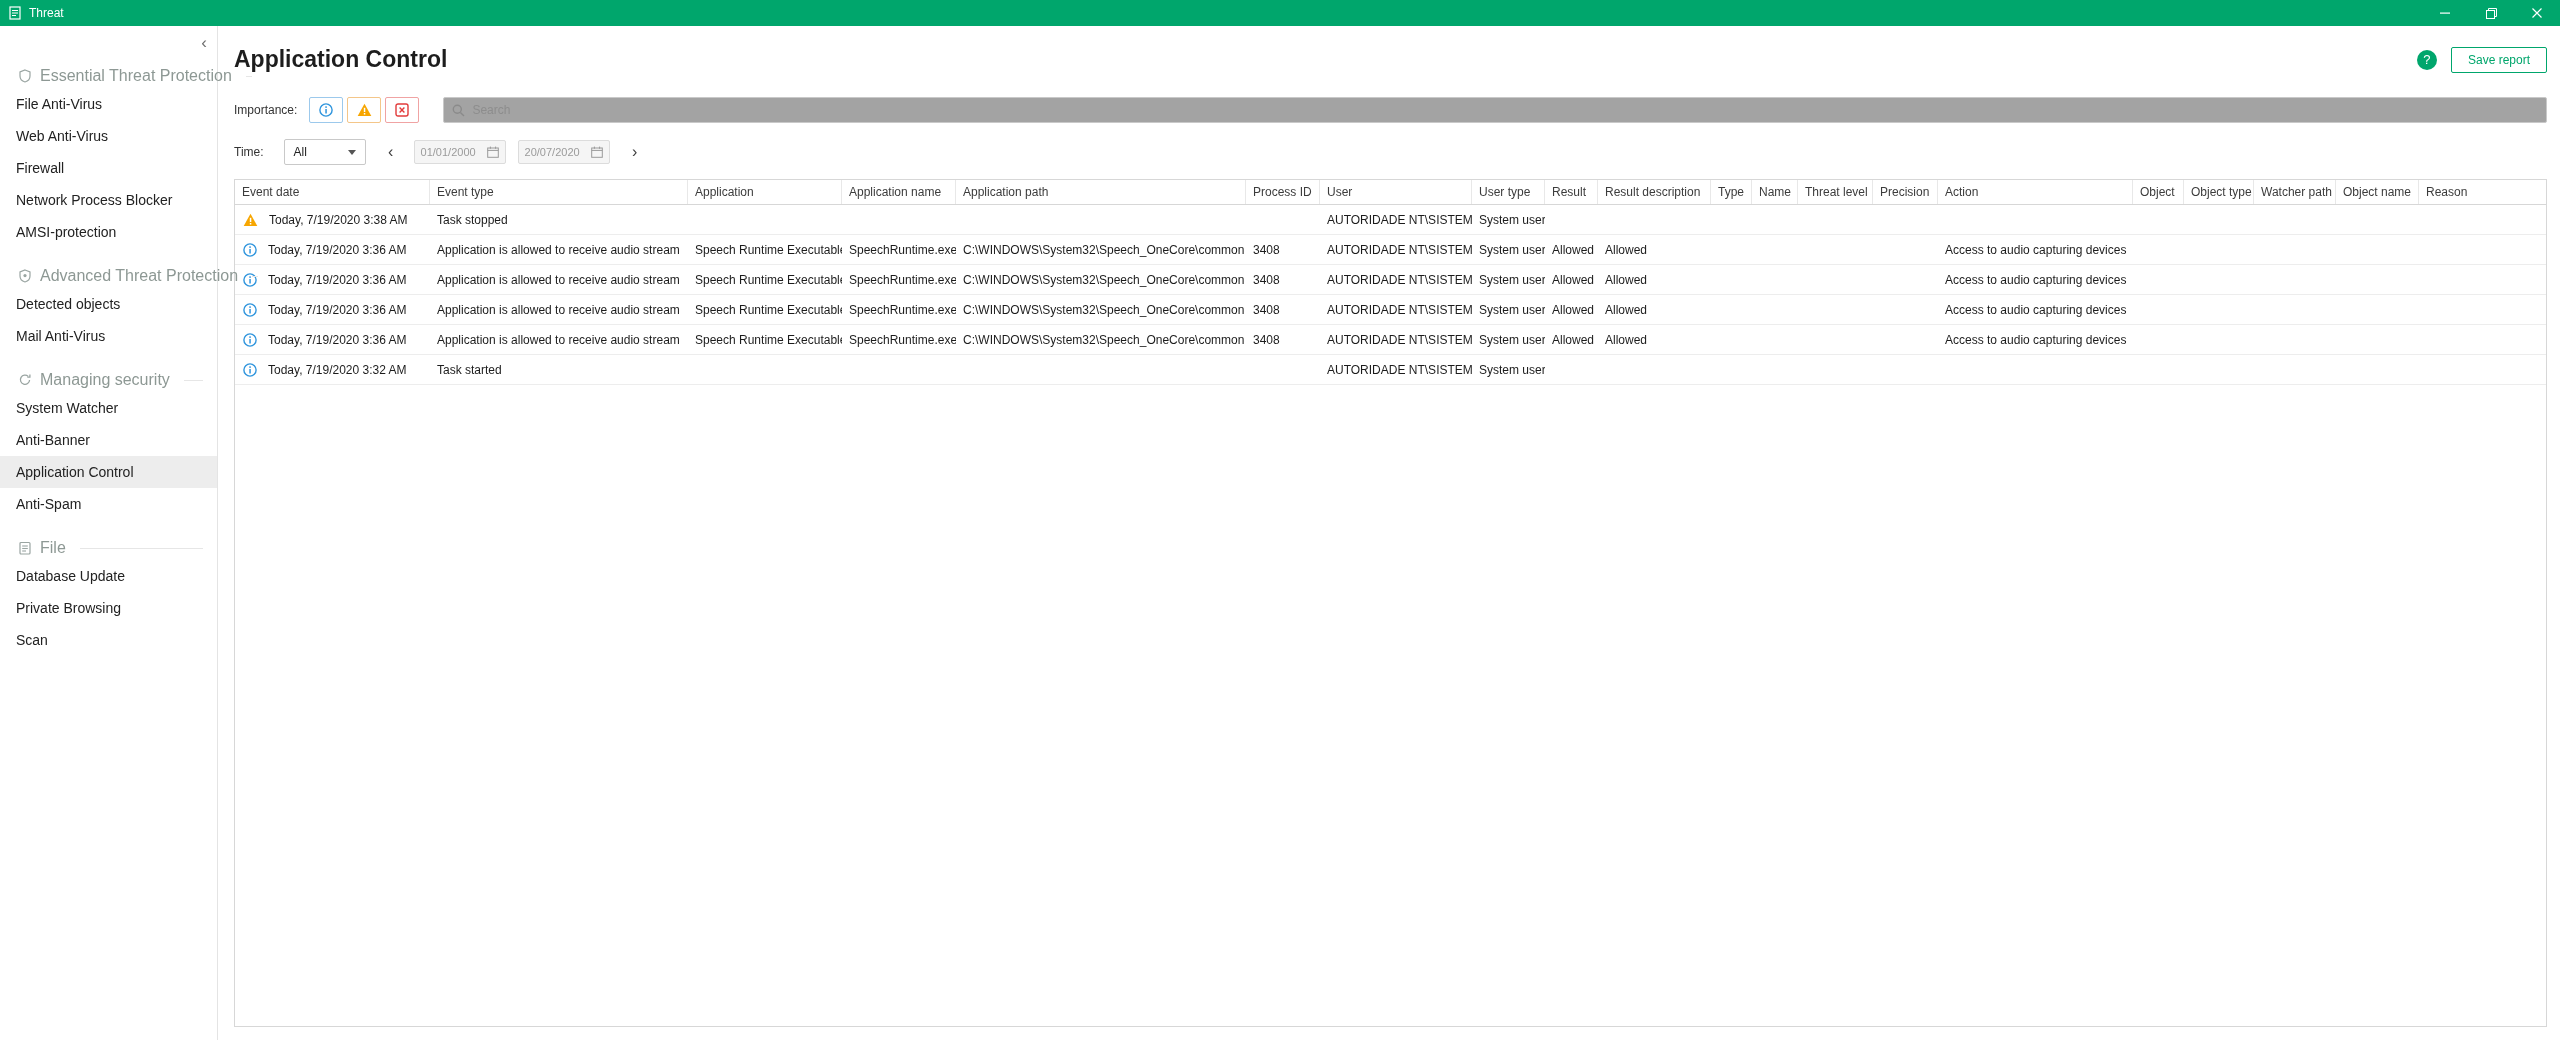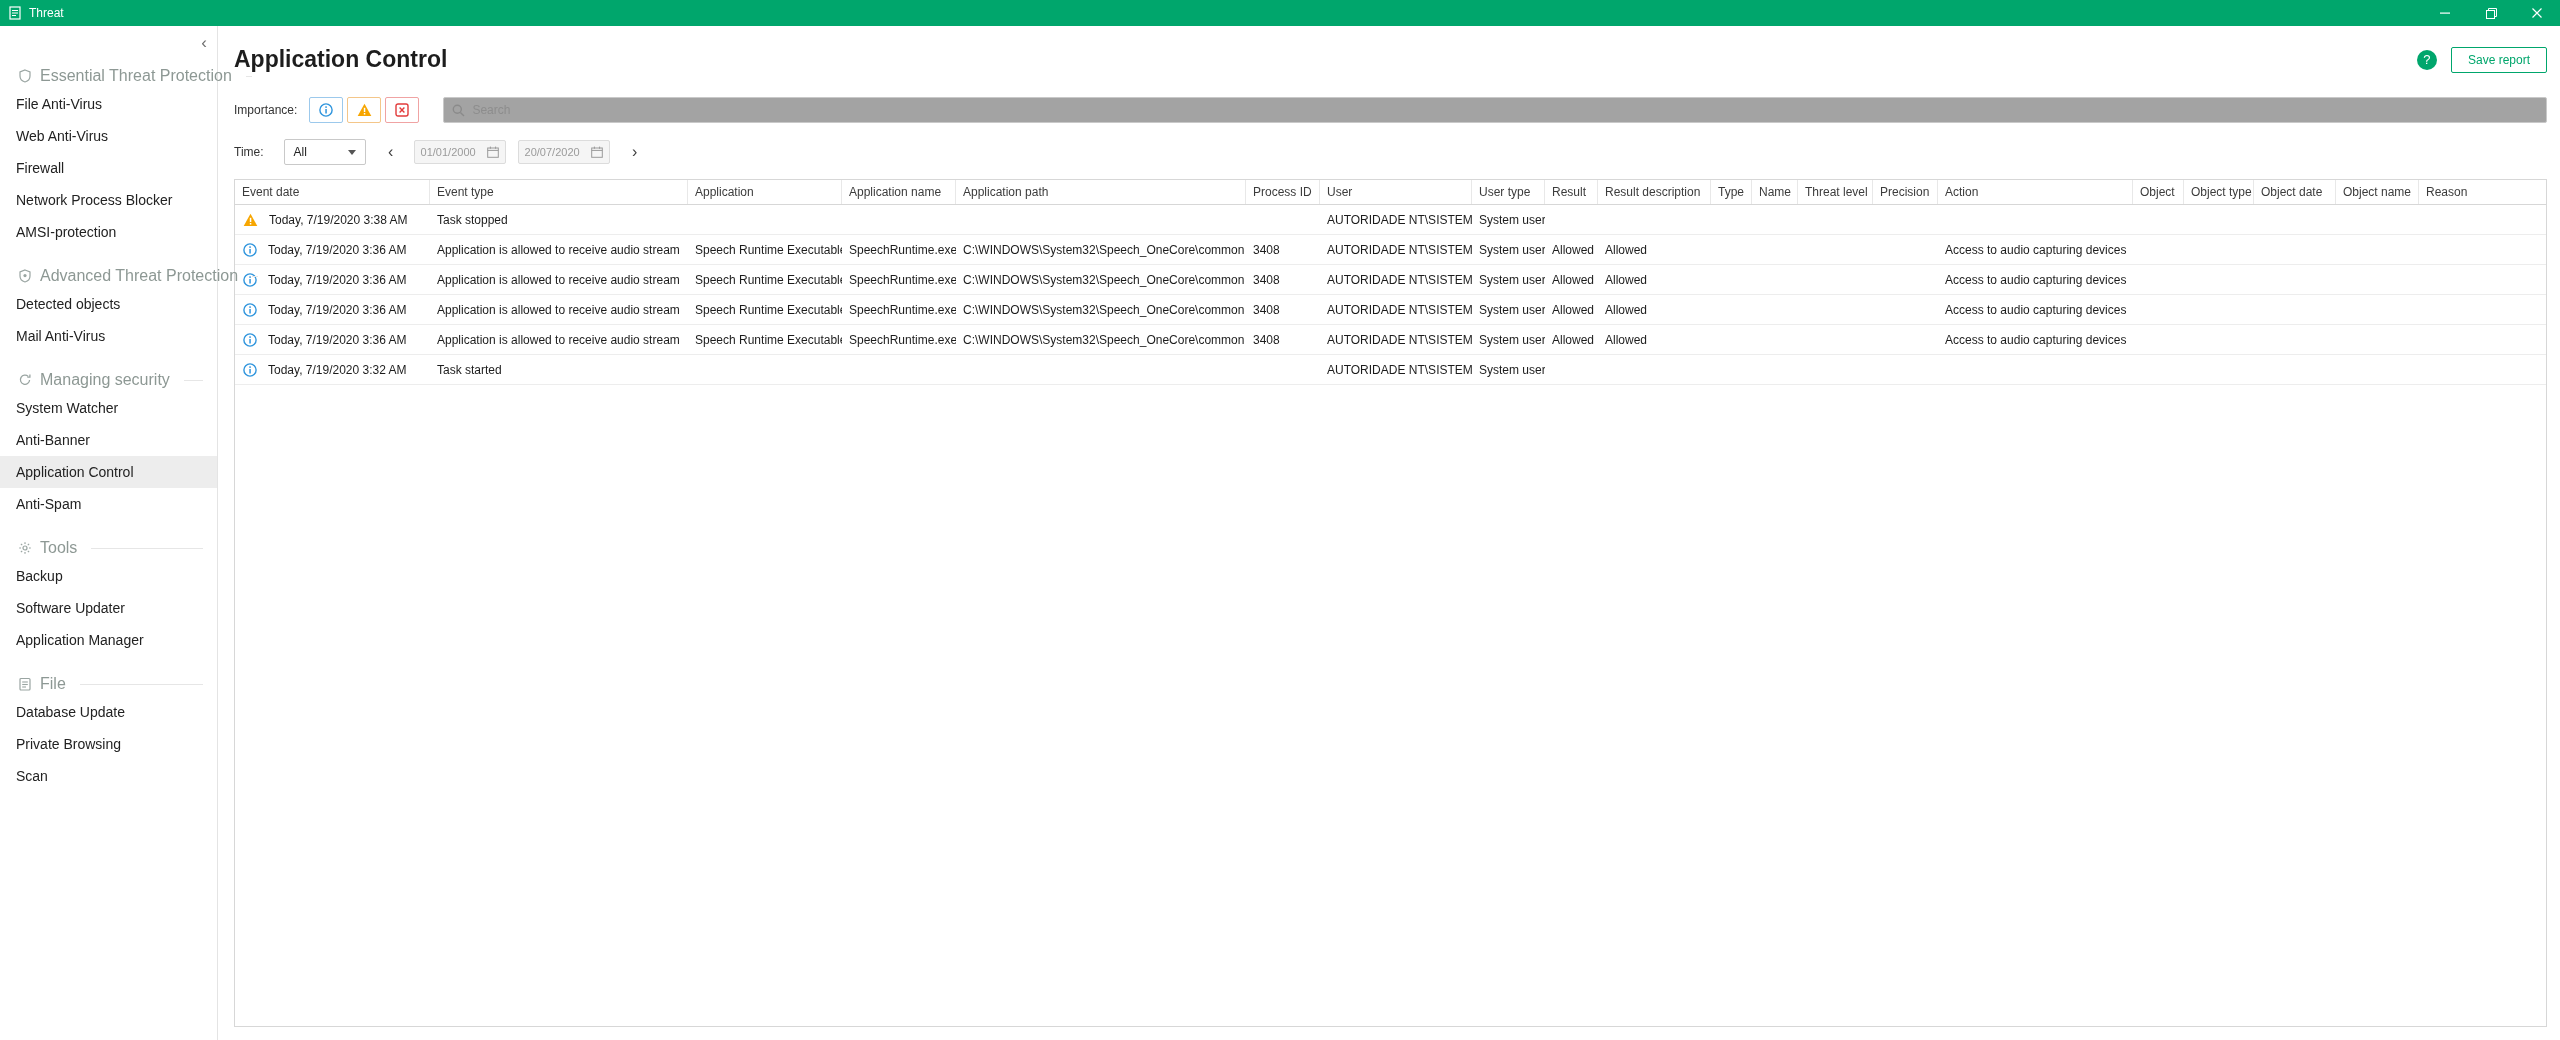--- a/index.html
+++ b/index.html
@@ -150,35 +150,20 @@
                 <path d="M11.9 1.6 V4.2 H9.3" fill="none" stroke="#9aa5a2" stroke-width="1.3"></path>
               </svg>
             </span>
             <span>Managing security</span>
             <span class="rule"></span>
           </div>
           <div class="side-item">System Watcher</div>
           <div class="side-item">Anti-Banner</div>
           <div class="side-item selected">Application Control</div>
           <div class="side-item">Anti-Spam</div>
-        </div>
-        <div class="side-section">
-          <div class="section-head">
-            <span class="section-icon">
-              <svg width="14" height="14" viewBox="0 0 14 14">
-                <circle cx="7" cy="7" r="2" fill="none" stroke="#9aa5a2" stroke-width="1.2"></circle>
-                <path d="M7 1.2 V3 M7 11 V12.8 M1.2 7 H3 M11 7 H12.8 M2.9 2.9 L4.2 4.2 M9.8 9.8 L11.1 11.1 M11.1 2.9 L9.8 4.2 M4.2 9.8 L2.9 11.1" stroke="#9aa5a2" stroke-width="1.2"></path>
-              </svg>
-            </span>
-            <span>Tools</span>
-            <span class="rule"></span>
-          </div>
-          <div class="side-item">Backup</div>
-          <div class="side-item">Software Updater</div>
-          <div class="side-item">Application Manager</div>
         </div>
         <div class="side-section">
           <div class="section-head">
             <span class="section-icon">
               <svg width="14" height="14" viewBox="0 0 14 14">
                 <rect x="2" y="1.5" width="10" height="11.5" rx="1" fill="none" stroke="#9aa5a2" stroke-width="1.2"></rect>
                 <line x1="4.2" y1="5" x2="9.8" y2="5" stroke="#9aa5a2" stroke-width="1.1"></line>
                 <line x1="4.2" y1="7.5" x2="9.8" y2="7.5" stroke="#9aa5a2" stroke-width="1.1"></line>
                 <line x1="4.2" y1="10" x2="8" y2="10" stroke="#9aa5a2" stroke-width="1.1"></line>
               </svg>
@@ -287,21 +272,21 @@
           <div class="th" style="width: 73px;">User type</div>
           <div class="th" style="width: 53px;">Result</div>
           <div class="th" style="width: 113px;">Result description</div>
           <div class="th" style="width: 41px;">Type</div>
           <div class="th" style="width: 46px;">Name</div>
           <div class="th" style="width: 75px;">Threat level</div>
           <div class="th" style="width: 65px;">Precision</div>
           <div class="th" style="width: 195px;">Action</div>
           <div class="th" style="width: 51px;">Object</div>
           <div class="th" style="width: 70px;">Object type</div>
-          <div class="th" style="width: 82px;">Object date</div>
+          <div class="th" style="width: 82px;">Watcher path</div>
           <div class="th" style="width: 83px;">Object name</div>
           <div class="th" style="width: 128px; flex: 1 1 0%;">Reason</div>
         </div>
       <div class="tbody">
           <div class="trow">
             <div class="td first" style="width: 195px;">
               <span class="sev">
                 <svg width="15" height="14" viewBox="0 0 15 14">
                   <path d="M7.5 0.8 L14.3 13 H0.7 Z" fill="#f7a600"></path>
                   <rect x="6.8" y="4.8" width="1.5" height="4.2" fill="#ffffff"></rect>

